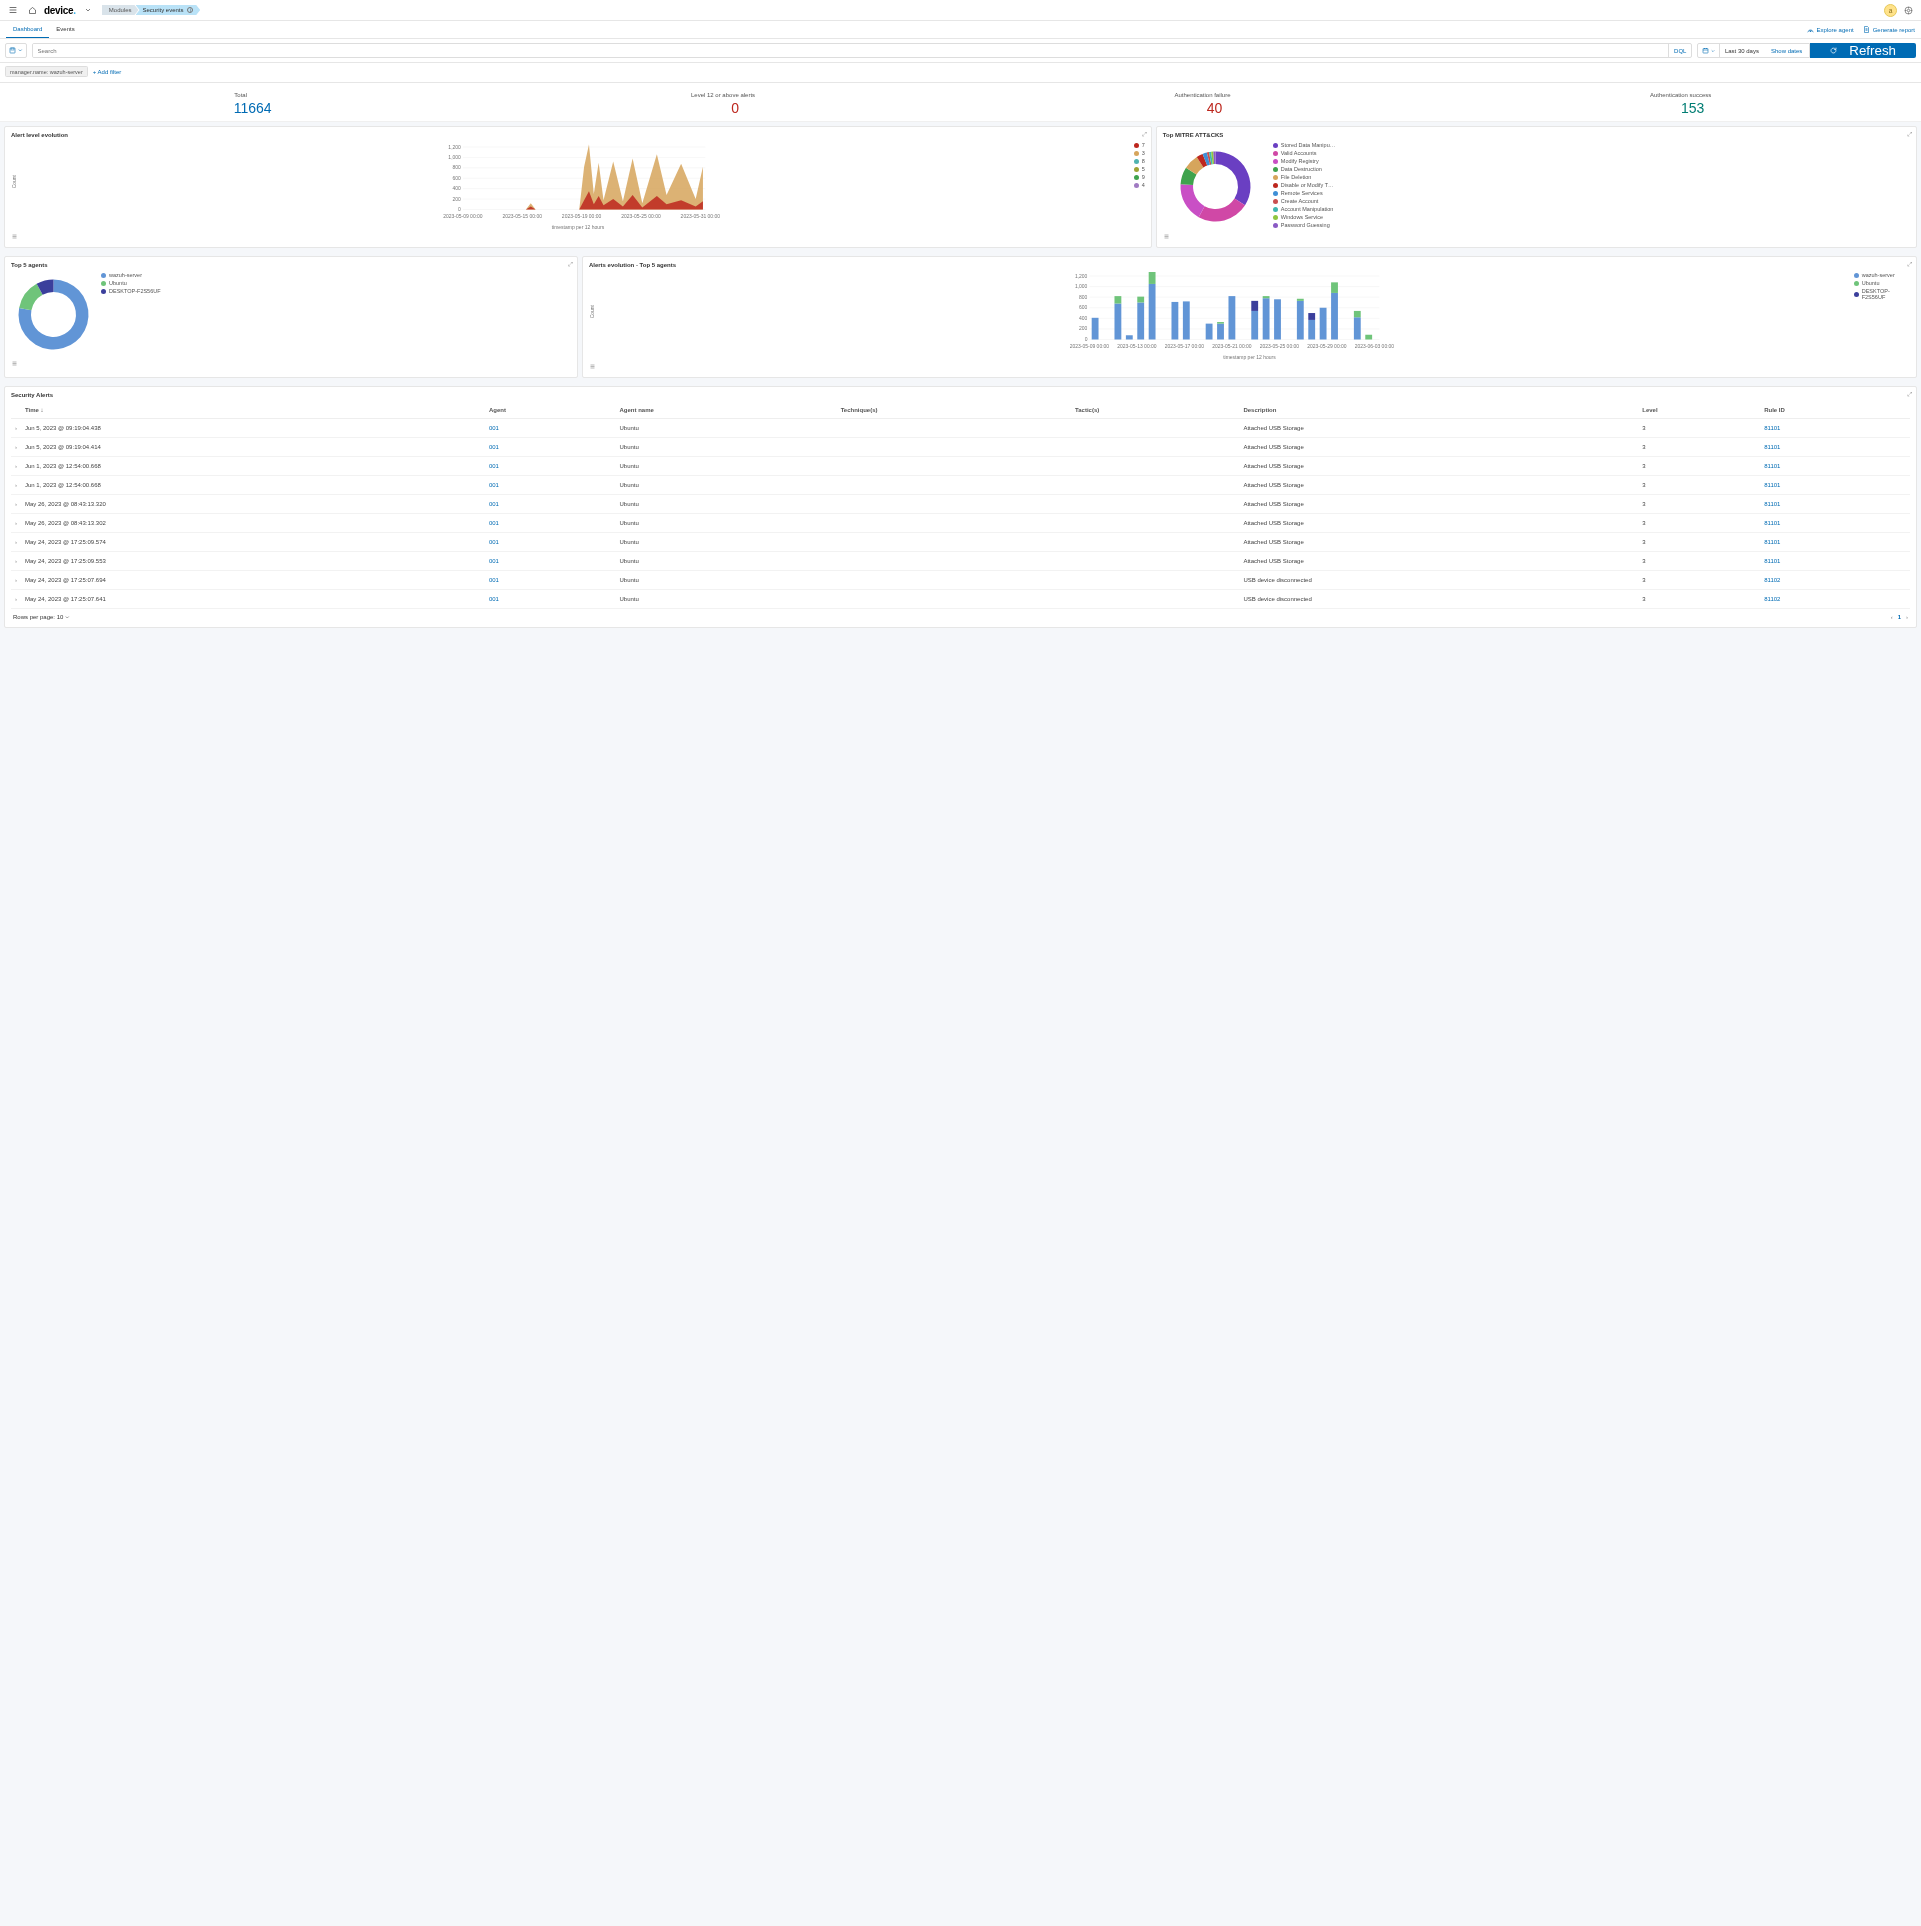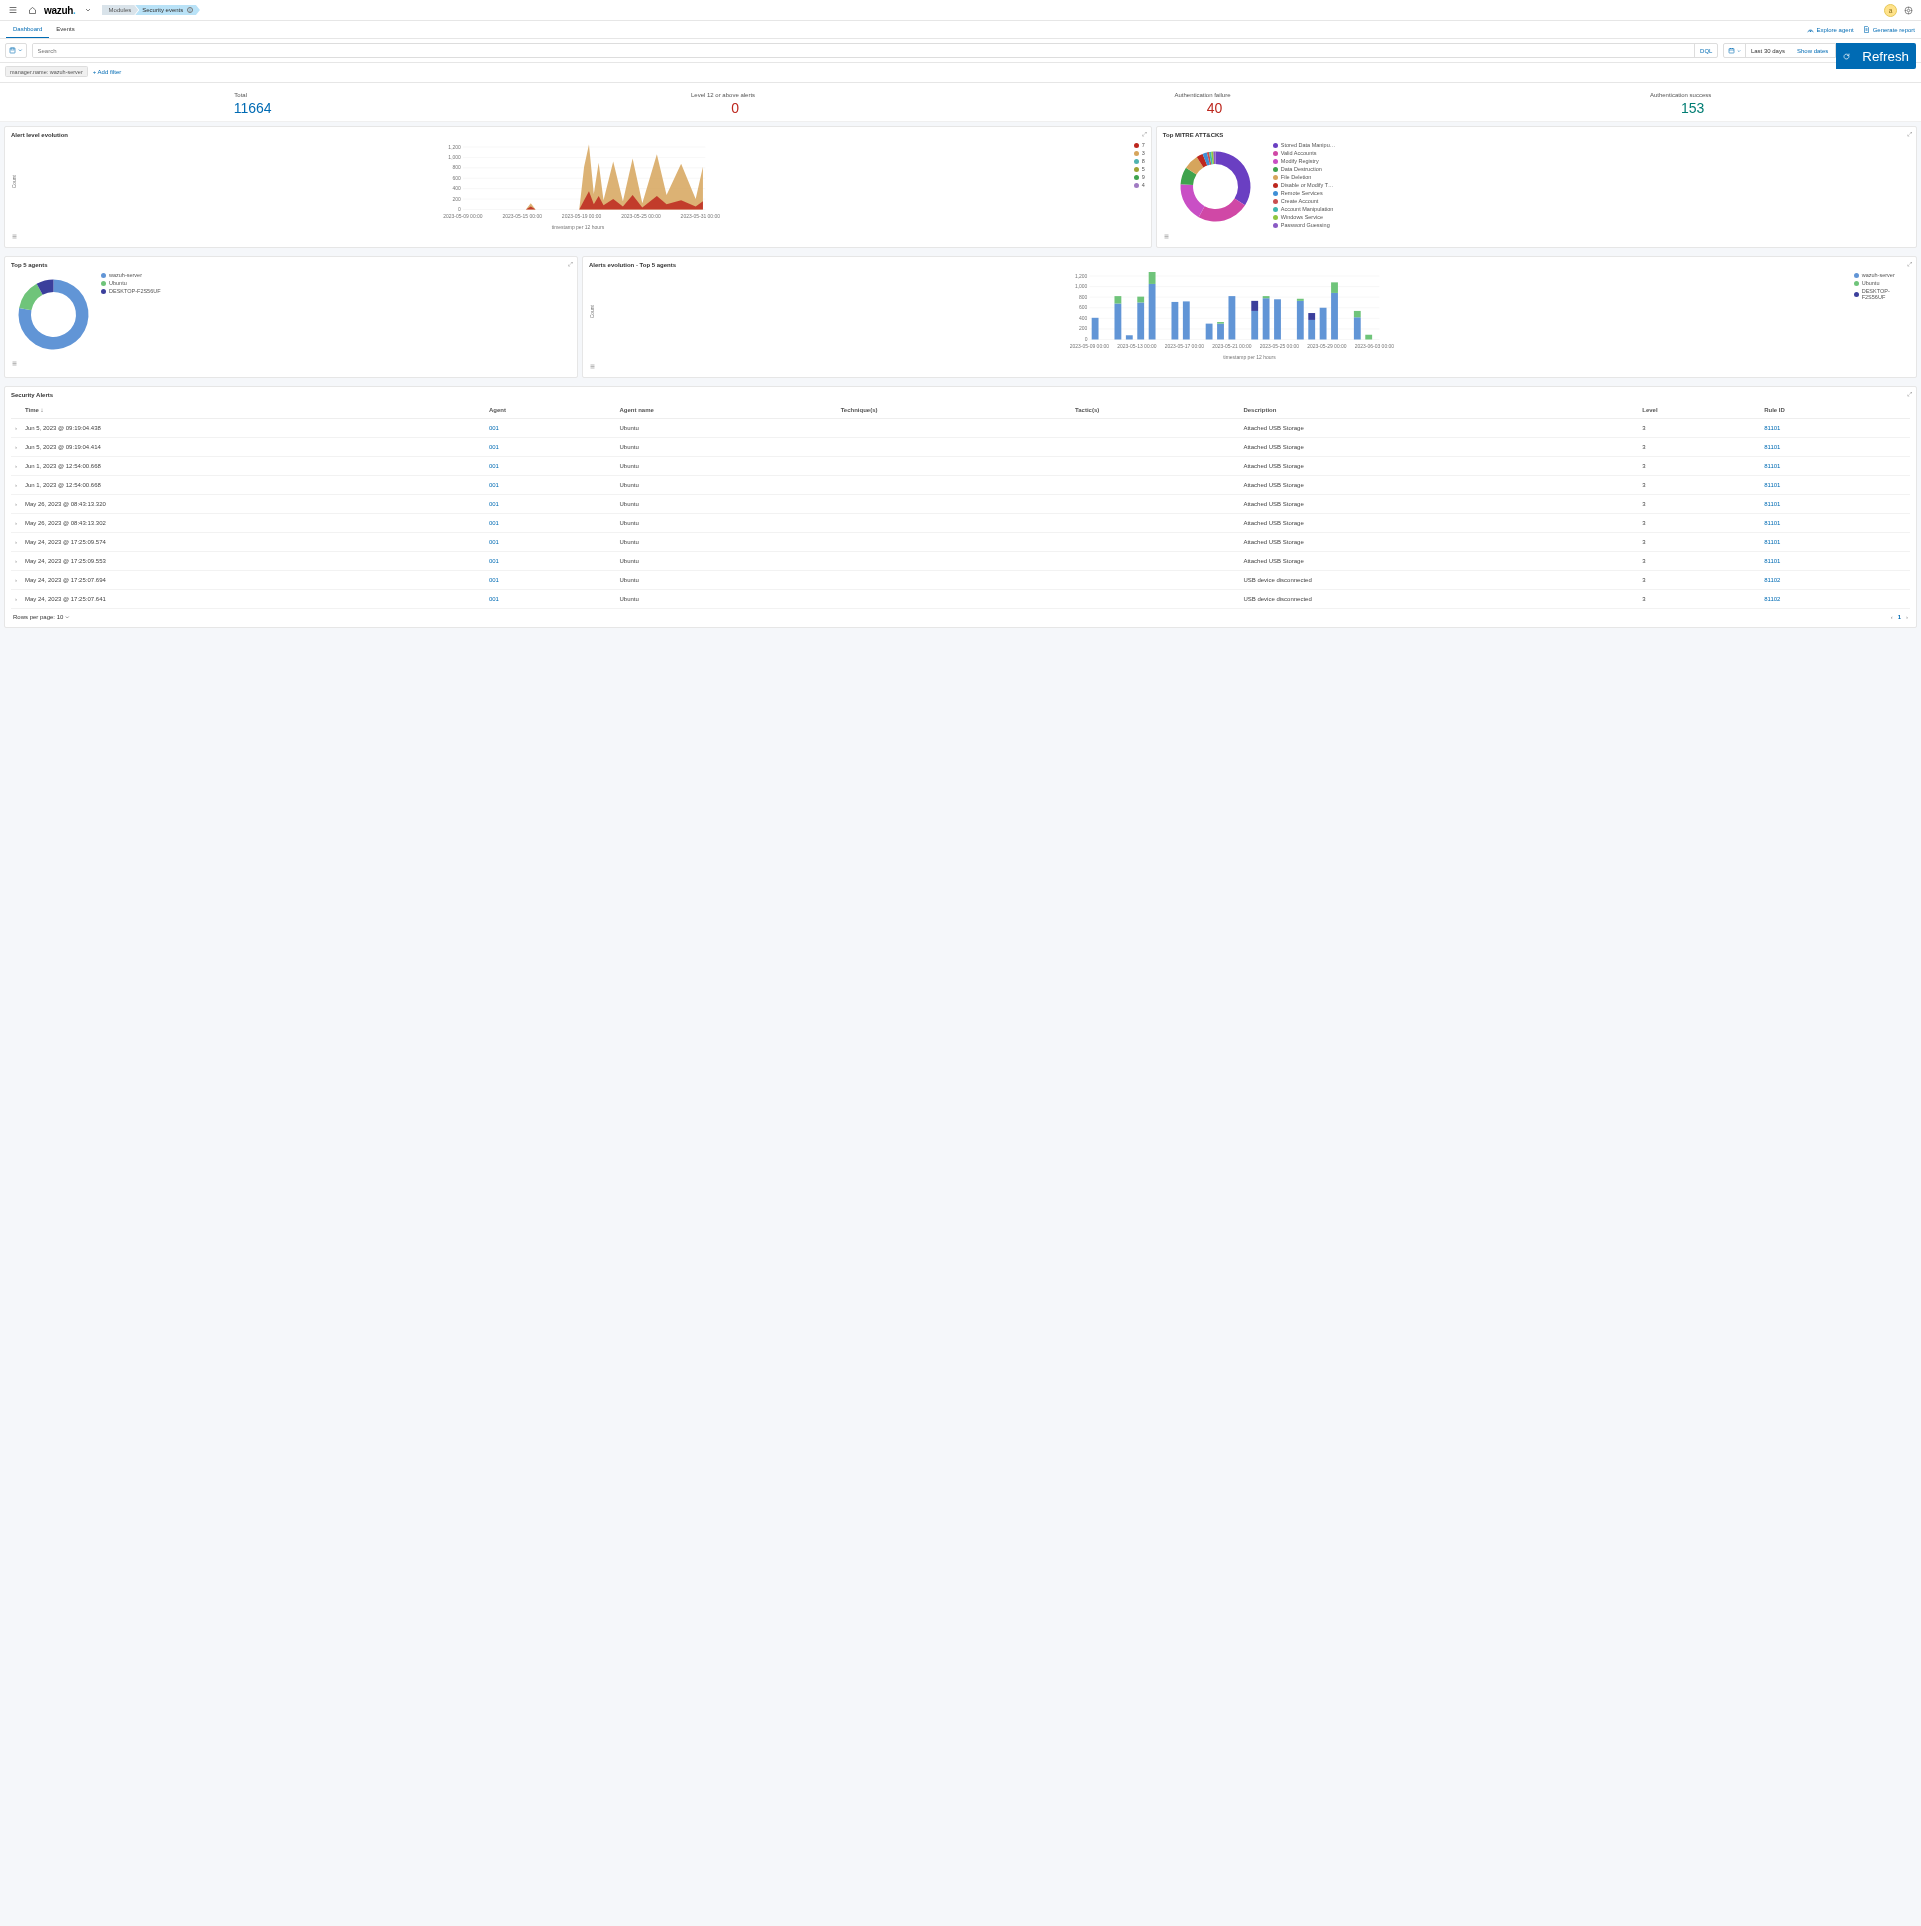--- a/index.html
+++ b/index.html
@@ -23,21 +23,21 @@
   .controls{ background:#fff; border-bottom:0.5px solid #e6e6e6; padding:4px 5px; display:flex; gap:5px; align-items:center;}
   .icon-select{ border:0.5px solid #ddd; border-radius:2px; padding:2px 3px; display:flex; align-items:center; gap:2px; height:15px;}
   .search-wrap{ flex:1; display:flex; border:0.5px solid #ddd; border-radius:2px; height:15px; align-items:center; overflow:hidden;}
   .search-wrap input{ flex:1; border:none; outline:none; padding:0 5px; font-size:6px; height:100%;}
   .dql{ border-left:0.5px solid #ddd; padding:0 5px; color:#006bb4; height:100%; display:flex; align-items:center;}
   .date-wrap{ display:flex; align-items:stretch; gap:0; height:15px;}
   .date-box{ border:0.5px solid #ddd; border-radius:2px 0 0 2px; display:flex; align-items:center; background:#fff;}
   .date-ico{ border-right:0.5px solid #ddd; padding:0 4px; height:100%; display:flex; align-items:center;}
   .date-text{ padding:0 5px;}
   .show-dates{ color:#006bb4; padding:0 7px; display:flex; align-items:center;}
-  .refresh-btn{ background:#006bb4; color:#fff; border:none; border-radius:0 2px 2px 0; padding:0 7px; display:flex; align-items:center; gap:12px; height:26px; cursor:pointer;}
+  .refresh-btn{ background:#006bb4; color:#fff; border:none; border-radius:0 2px 2px 0; padding:0 20px; display:flex; align-items:center; gap:12px; height:15px; cursor:pointer;}
   .filterbar{ background:#fff; padding:3px 5px 5px; display:flex; gap:5px; align-items:center; border-bottom:0.5px solid #e6e6e6;}
   .chip{ background:#f0f0f0; border:0.5px solid #ddd; border-radius:1.5px; padding:1.5px 4px; font-size:5.5px; color:#555;}
   .addfilter{ color:#006bb4; cursor:pointer; font-size:6px;}
   .metrics{ display:flex; justify-content:space-around; padding:9px 0 5px; background:#fff; border-bottom:0.5px solid #f0f0f0;}
   .metric{ text-align:center;}
   .metric .lbl{ font-size:6px; color:#555; margin-bottom:2px;}
   .metric .val{ font-size:14px; font-weight:300;margin-left:24px;}
   .c-blue{color:#006bb4;} .c-red{color:#bd271e;} .c-teal{color:#017d73;}
   .grid{ padding:4px; display:grid; gap:4px;}
   .row2{ grid-template-columns: 60% 1fr;}
@@ -73,21 +73,21 @@
     <svg width="8" height="8" viewBox="0 0 16 16">
         <path d="M2 3h12M2 8h12M2 13h12" stroke="#333" stroke-width="1.4" stroke-linecap="round"></path>
       </svg>
   </div>
   <div class="ic-btn">
     <svg width="9" height="9" viewBox="0 0 18 18">
         <path d="M3 8l6-5 6 5v7H3z" fill="none" stroke="#333" stroke-width="1.3"></path>
       </svg>
   </div>
   <div class="brand">
-    <span>wazuh</span><span class="dot">.</span>
+    <span>device</span><span class="dot">.</span>
   </div>
   <div class="ic-btn">
     <svg width="6" height="6" viewBox="0 0 12 12">
         <path d="M2 4l4 4 4-4" fill="none" stroke="#555" stroke-width="1.5"></path>
       </svg>
   </div>
   <div class="crumb">
     <div class="crumb-item first">Modules</div>
     <div class="crumb-item active">
       <span>Security events</span>

